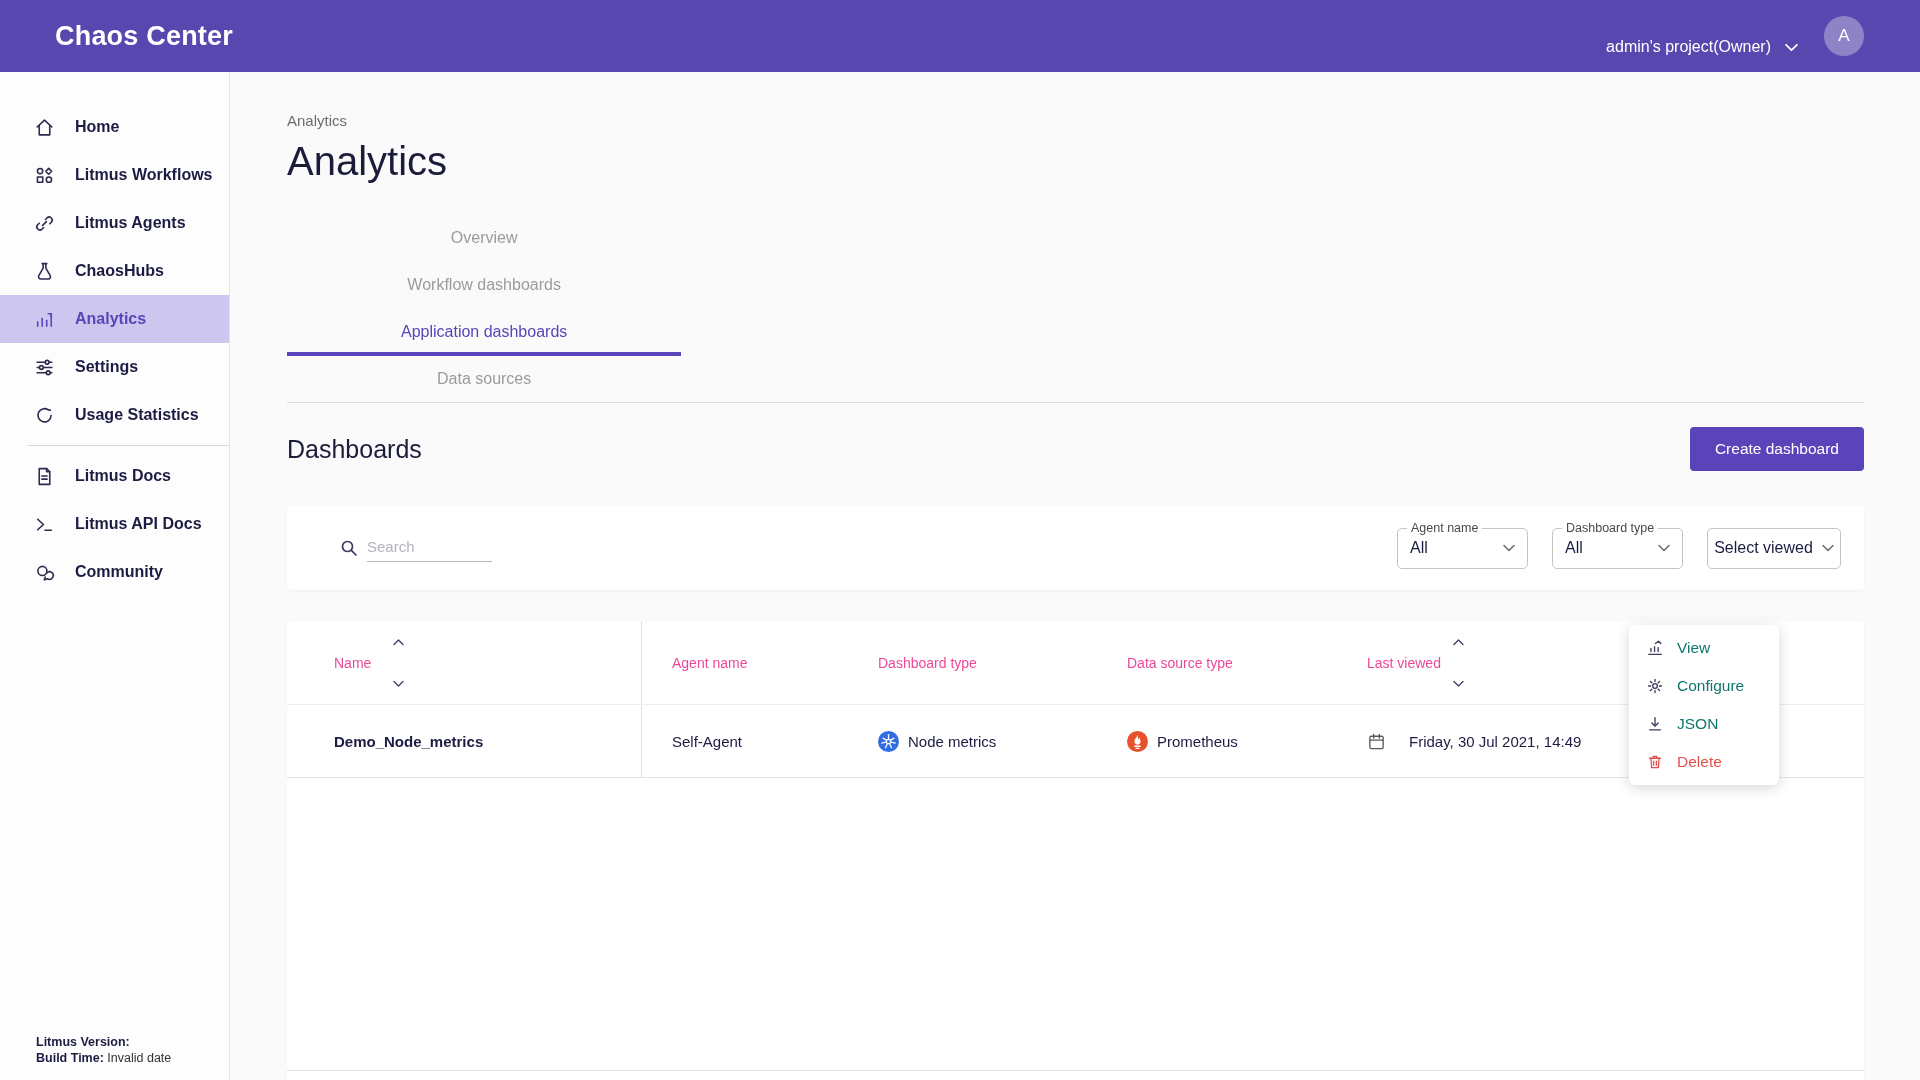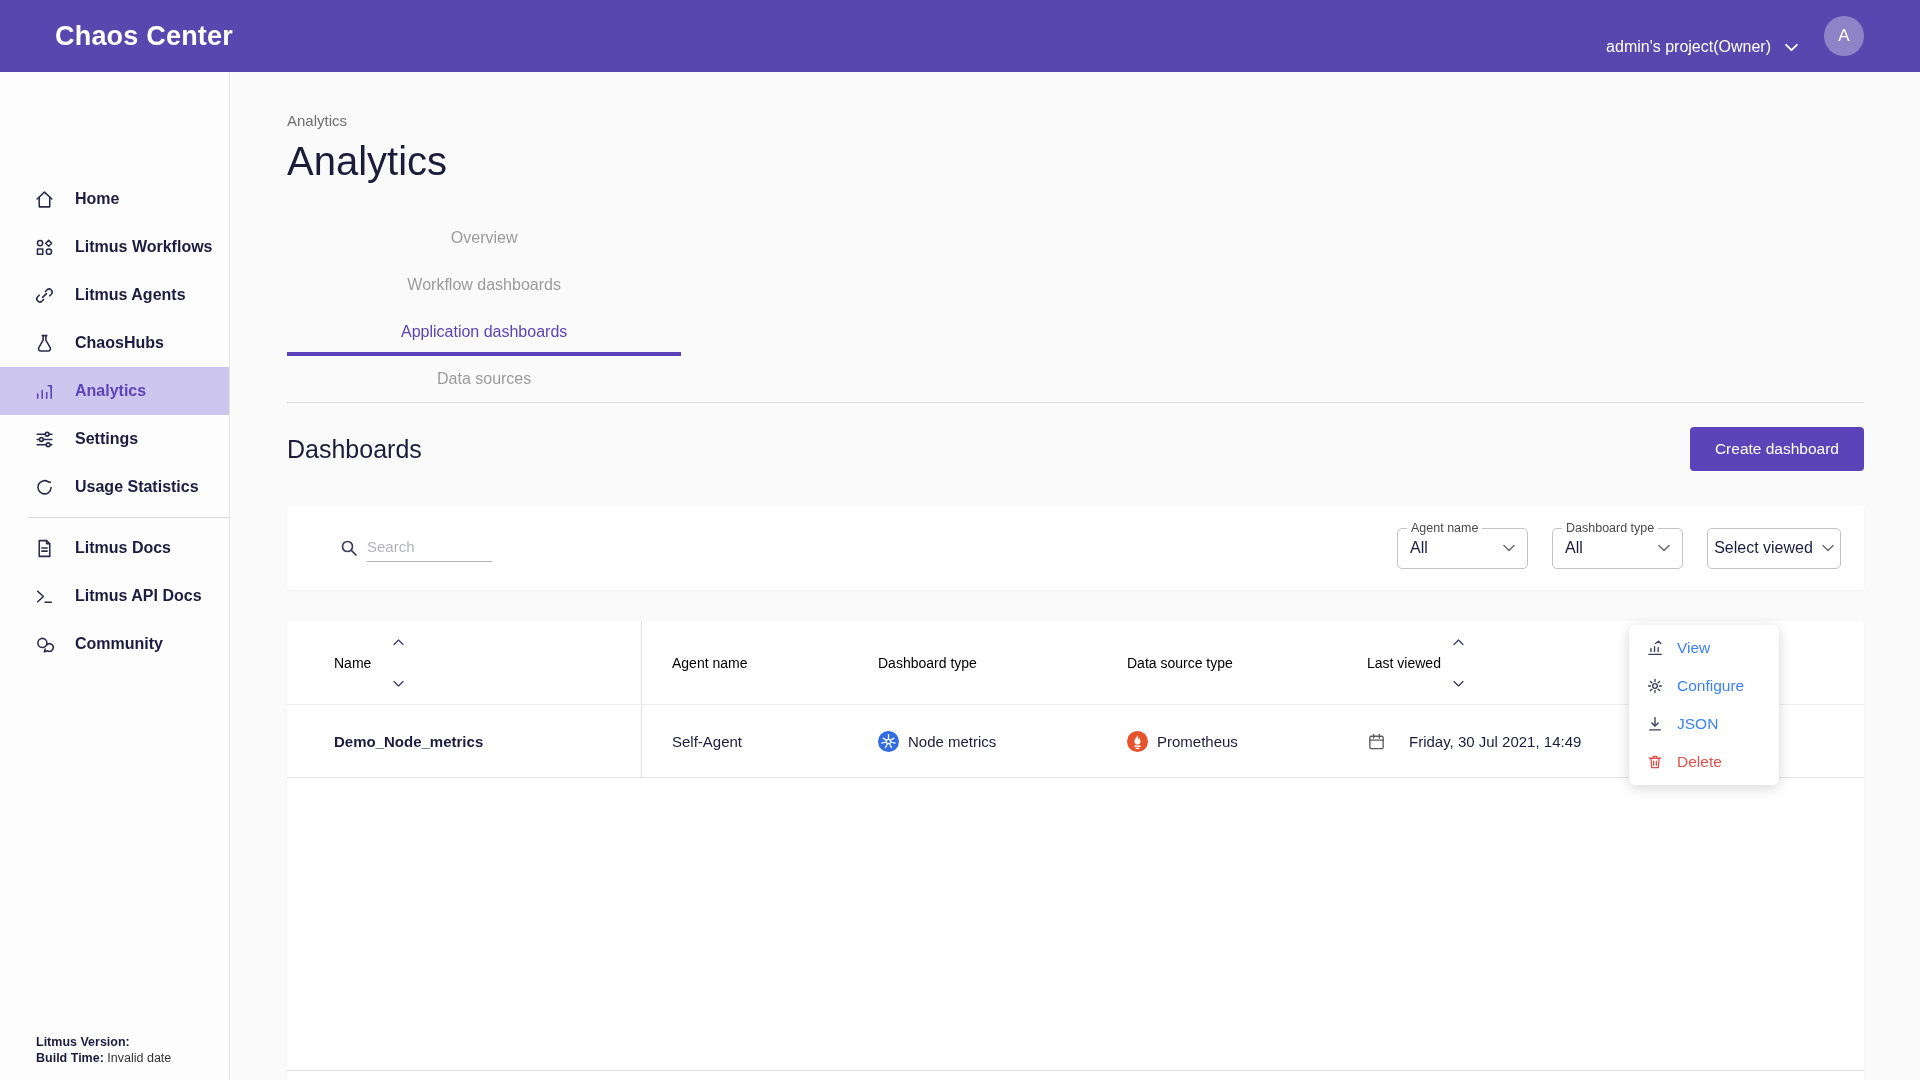--- a/index.html
+++ b/index.html
@@ -11,21 +11,21 @@
     background:#5847ae; display:flex; align-items:center; justify-content:space-between;
     padding:0 56px 0 55px; z-index:30; }
   .brand { color:#fff; font-size:27px; font-weight:bold; letter-spacing:.2px; }
   .header-right { display:flex; align-items:flex-end; gap:26px; }
   .project-select { display:flex; align-items:center; gap:14px; color:#fff; font-size:16px; cursor:pointer; }
   .avatar { width:40px; height:40px; border-radius:50%; background:rgba(255,255,255,.33);
     color:#fff; font-size:17px; display:flex; align-items:center; justify-content:center; cursor:pointer; }
 
   
   .sidebar { position:absolute; top:72px; left:0; width:230px; height:1008px;
-    background:#fdfdfd; border-right:1px solid #e4e4e4; padding-top:103px; z-index:20; }
+    background:#fdfdfd; border-right:1px solid #e4e4e4; padding-top:31px; z-index:20; }
   .side-item { height:48px; display:flex; align-items:center; gap:20px; padding-left:34px;
     font-size:16px; font-weight:600; color:#1c1c43; cursor:pointer; }
   .side-item svg { width:21px; height:21px; stroke:#2b2b4e; stroke-width:1.5; fill:none;
     stroke-linecap:round; stroke-linejoin:round; flex:0 0 auto; }
   .side-item.active { background:#cdc6ee; color:#5b44ba; }
   .side-item.active svg { stroke:#5b44ba; }
   .side-divider { height:1px; background:#d8d8d8; margin:6px 0 6px 28px; }
   .side-footer { position:absolute; left:36px; bottom:14px; font-size:12.5px; line-height:16px; color:#1c1c43; }
   .side-footer b { font-weight:bold; }
   .side-footer .plain { font-weight:normal; color:#333; }
@@ -66,21 +66,21 @@
   .period-btn { width:134px; height:41px; border:1px solid #c4c4c4; border-radius:5px; background:#fff;
     display:flex; align-items:center; justify-content:center; gap:9px; font-size:16px; color:#1c1c43;
     font-family:inherit; cursor:pointer; }
   .period-btn svg { margin-left:0; }
 
   
   .table-card { margin-top:31px; height:496px; background:#fff; border-radius:3px;
     box-shadow:0 1px 3px rgba(0,0,0,.05); display:flex; flex-direction:column; }
   .tgrid { display:grid; grid-template-columns:355px 236px 249px 240px 378px 1fr; }
   .thead { height:84px; border-bottom:1px solid #ededed; }
-  .thead > div { display:flex; align-items:center; font-size:14px; color:#000000; }
+  .thead > div { display:flex; align-items:center; font-size:14px; color:#ec4899; }
   .cell-name { padding-left:47px; gap:22px; border-right:1px solid #e0e0e0; }
   .cell2 { padding-left:30px; }
   .trow { height:73px; border-bottom:1px solid #e3e3e3; }
   .trow > div { display:flex; align-items:center; font-size:15px; color:#1c1c43; }
   .row-name { font-weight:600; }
   .sort-stack { display:flex; flex-direction:column; justify-content:space-between; height:52px; padding:2px 0; }
   .sort-stack svg { width:11px; height:7px; stroke:#3d3d66; stroke-width:1.3; fill:none;
     stroke-linecap:round; stroke-linejoin:round; cursor:pointer; }
   .type-cell { gap:9px; }
   .type-cell svg.badge { width:21px; height:21px; flex:0 0 auto; }
@@ -99,21 +99,21 @@
     border-top:5px solid #555; }
   .range { margin-right:36px; }
   .page-nav { display:flex; align-items:center; gap:26px; }
   .page-nav svg { width:11px; height:18px; stroke:#b5b5b5; stroke-width:1.8; fill:none;
     stroke-linecap:round; stroke-linejoin:round; cursor:pointer; }
 
   
   .context-menu { position:absolute; left:1629px; top:625px; width:150px; background:#fff;
     border-radius:6px; box-shadow:0 3px 14px rgba(0,0,0,.16); padding:4px 0; z-index:40; }
   .menu-item { height:38px; display:flex; align-items:center; gap:13px; padding:0 17px;
-    font-size:15.5px; color:#3b82f6; cursor:pointer; }
+    font-size:15.5px; color:#0f766e; cursor:pointer; }
   .menu-item svg { width:18px; height:18px; stroke:#3c3c5c; stroke-width:1.5; fill:none;
     stroke-linecap:round; stroke-linejoin:round; flex:0 0 auto; }
   .menu-item.danger { color:#e2504c; }
   .menu-item.danger svg { stroke:#e2504c; }
 </style>
 </head>
 <body>
 
 <div class="app-header">
   <div class="brand">Chaos Center</div>

